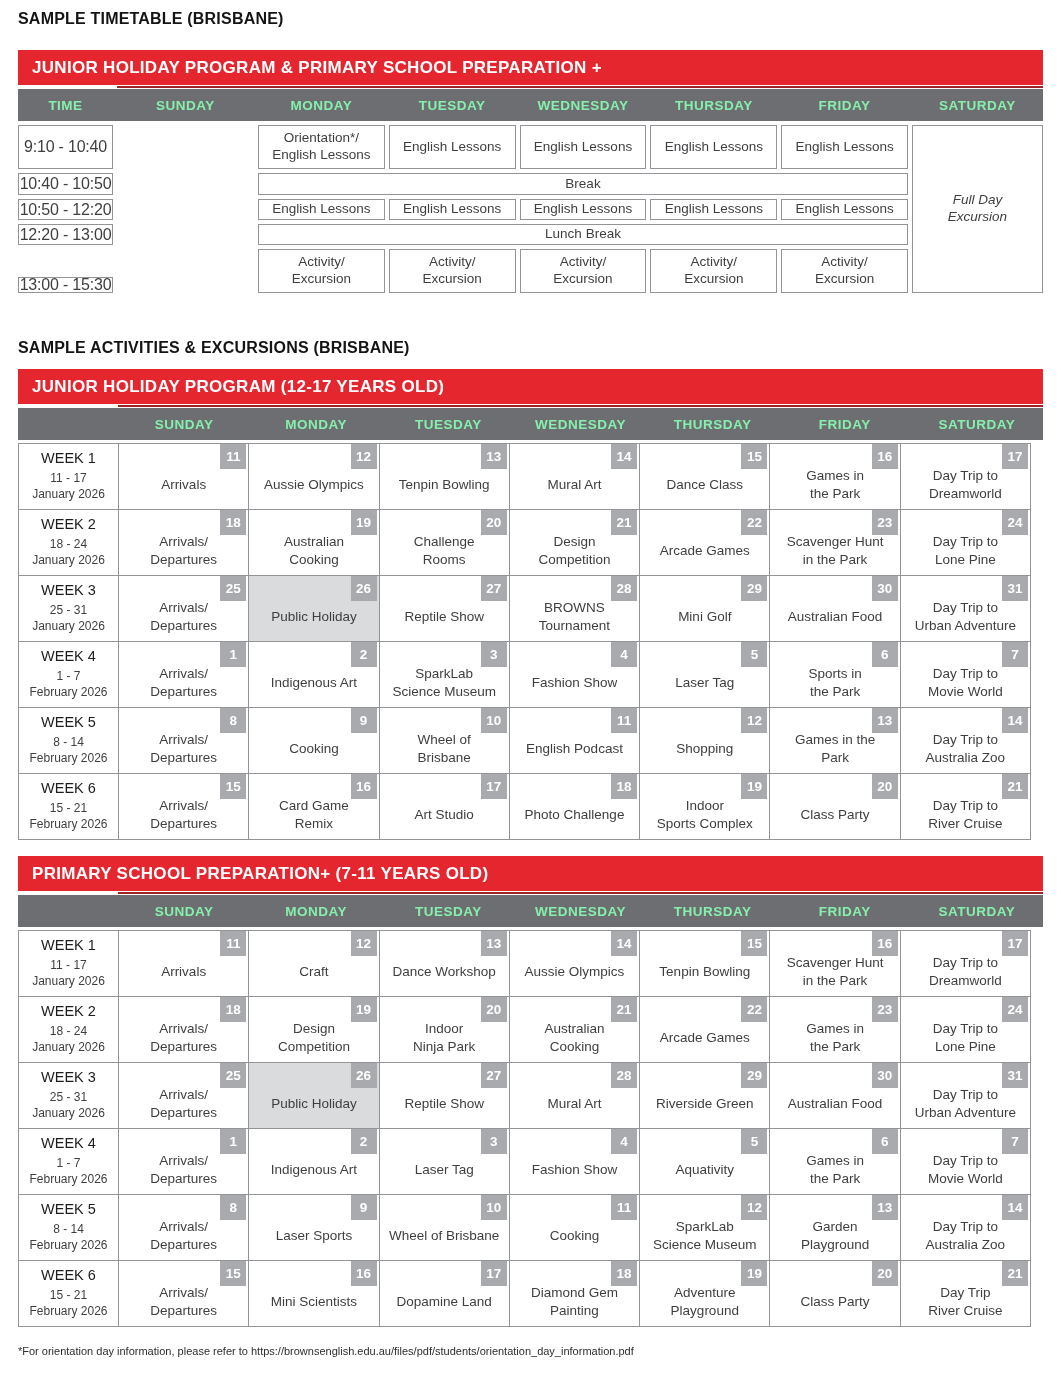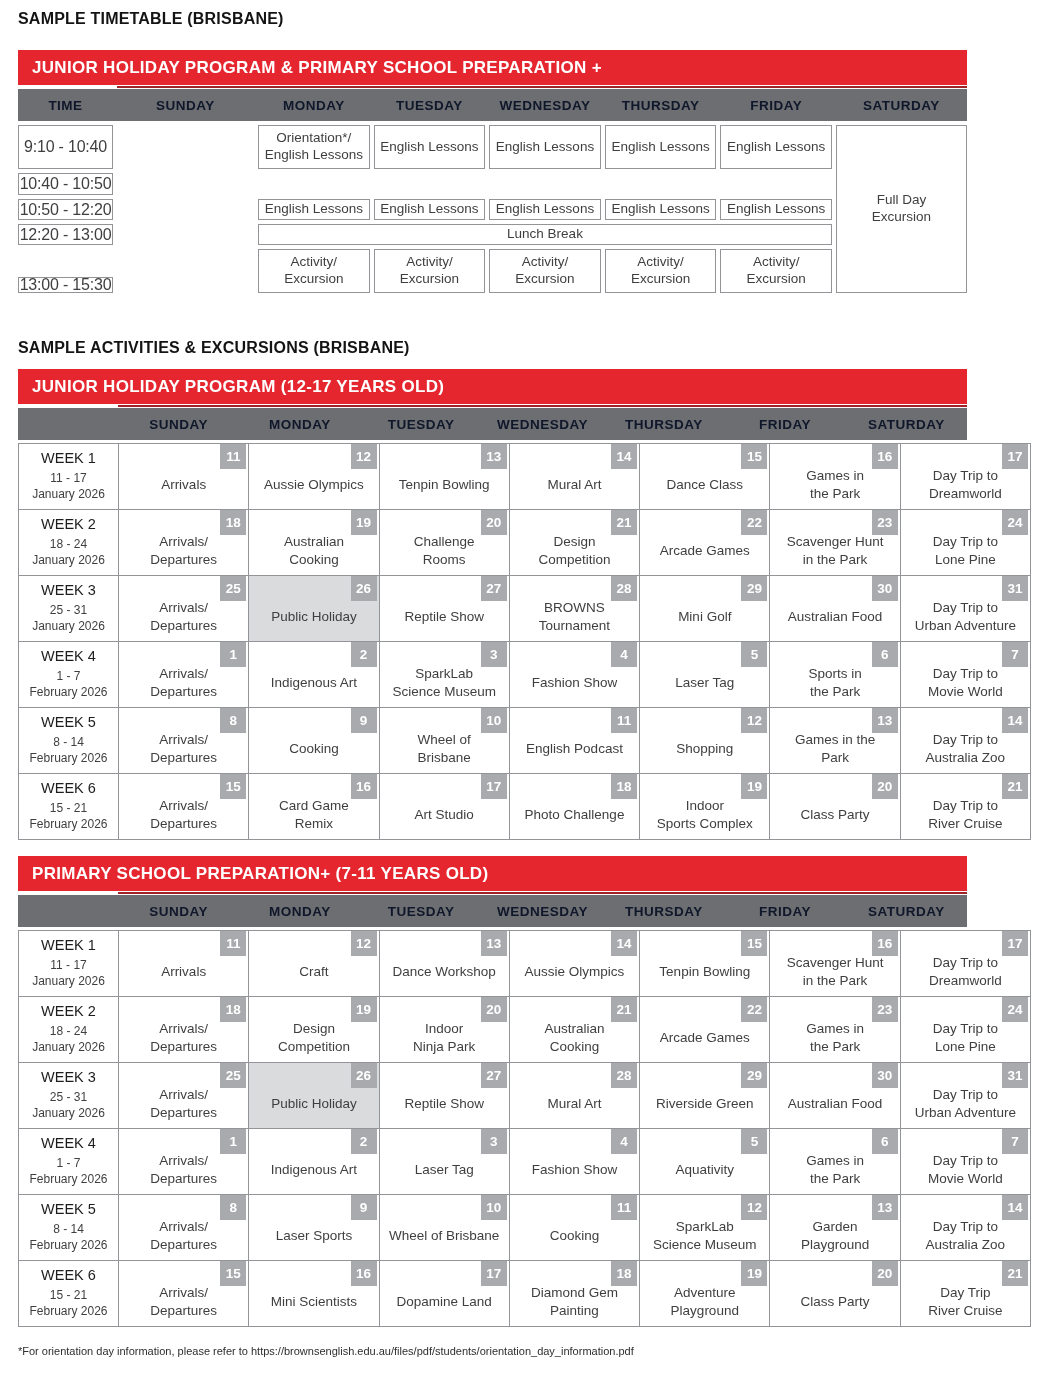--- a/index.html
+++ b/index.html
@@ -12,21 +12,21 @@
   .page { padding:10px 18px 26px 18px; }
 
   .section-title {
     font-size:16px;
     font-weight:bold;
     color:#141414;
     letter-spacing:0.2px;
     margin:0;
   }
 
-  .tablewrap { width:949px; }
+  .tablewrap { width:1025px; }
 
   
   .redbar {
     position:relative;
     background:#E5262F;
     height:35px;
     display:flex;
     align-items:center;
     padding-left:14px;
     box-sizing:border-box;
@@ -50,21 +50,21 @@
 
   
   .grayhdr {
     background:#6D6E71;
     height:32px;
     display:grid;
     align-items:center;
     margin-top:4px;
   }
   .hdr-cell {
-    color:#0f172a;
+    color:#86efac;
     font-weight:bold;
     font-size:13.5px;
     letter-spacing:0.5px;
     text-align:center;
   }
 
   
   .tt-hdr  { grid-template-columns:95px 137px repeat(5,1fr) 131px; gap:0 4px; }
   .tt-body {
     display:grid;
@@ -165,40 +165,41 @@
       </div>
     <div class="tt-body" id="tt-body">
         <div class="tt-cell tt-time" style="grid-area: 1 / 1;">9:10 - 10:40</div>
         <div class="tt-cell" style="grid-area: 1 / 3;">Orientation*/
 English Lessons</div>
         <div class="tt-cell" style="grid-area: 1 / 4;">English Lessons</div>
         <div class="tt-cell" style="grid-area: 1 / 5;">English Lessons</div>
         <div class="tt-cell" style="grid-area: 1 / 6;">English Lessons</div>
         <div class="tt-cell" style="grid-area: 1 / 7;">English Lessons</div>
         <div class="tt-cell tt-time" style="grid-area: 2 / 1;">10:40 - 10:50</div>
+        <div class="tt-cell" style="grid-area: 2 / 3 / auto / span 5;">Break</div>
         <div class="tt-cell tt-time" style="grid-area: 3 / 1;">10:50 - 12:20</div>
         <div class="tt-cell" style="grid-area: 3 / 3;">English Lessons</div>
         <div class="tt-cell" style="grid-area: 3 / 4;">English Lessons</div>
         <div class="tt-cell" style="grid-area: 3 / 5;">English Lessons</div>
         <div class="tt-cell" style="grid-area: 3 / 6;">English Lessons</div>
         <div class="tt-cell" style="grid-area: 3 / 7;">English Lessons</div>
         <div class="tt-cell tt-time" style="grid-area: 4 / 1;">12:20 - 13:00</div>
         <div class="tt-cell" style="grid-area: 4 / 3 / auto / span 5;">Lunch Break</div>
         <div class="tt-cell tt-time" style="grid-area: 5 / 1; margin-top: 28px;">13:00 - 15:30</div>
         <div class="tt-cell" style="grid-area: 5 / 3;">Activity/
 Excursion</div>
         <div class="tt-cell" style="grid-area: 5 / 4;">Activity/
 Excursion</div>
         <div class="tt-cell" style="grid-area: 5 / 5;">Activity/
 Excursion</div>
         <div class="tt-cell" style="grid-area: 5 / 6;">Activity/
 Excursion</div>
         <div class="tt-cell" style="grid-area: 5 / 7;">Activity/
 Excursion</div>
-        <div class="tt-cell" style="grid-area: 1 / 8 / span 5;">Full Day
+        <div class="tt-cell" style="grid-area: 1 / 8 / span 5; font-style: italic;">Full Day
 Excursion</div>
       </div>
   </div>
 
   <h1 class="section-title mt-sec2">SAMPLE ACTIVITIES &amp; EXCURSIONS (BRISBANE)</h1>
 
   <div class="tablewrap mt-bar">
     <div class="redbar act-bar">
       <span>JUNIOR HOLIDAY PROGRAM (12-17 YEARS OLD)</span>
     </div>

